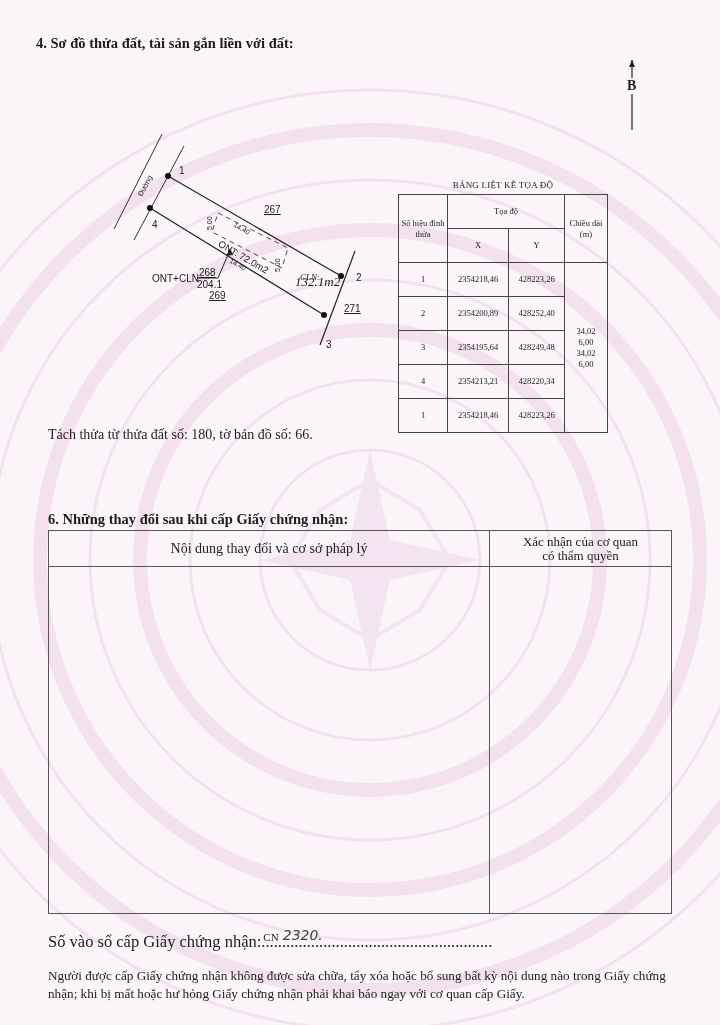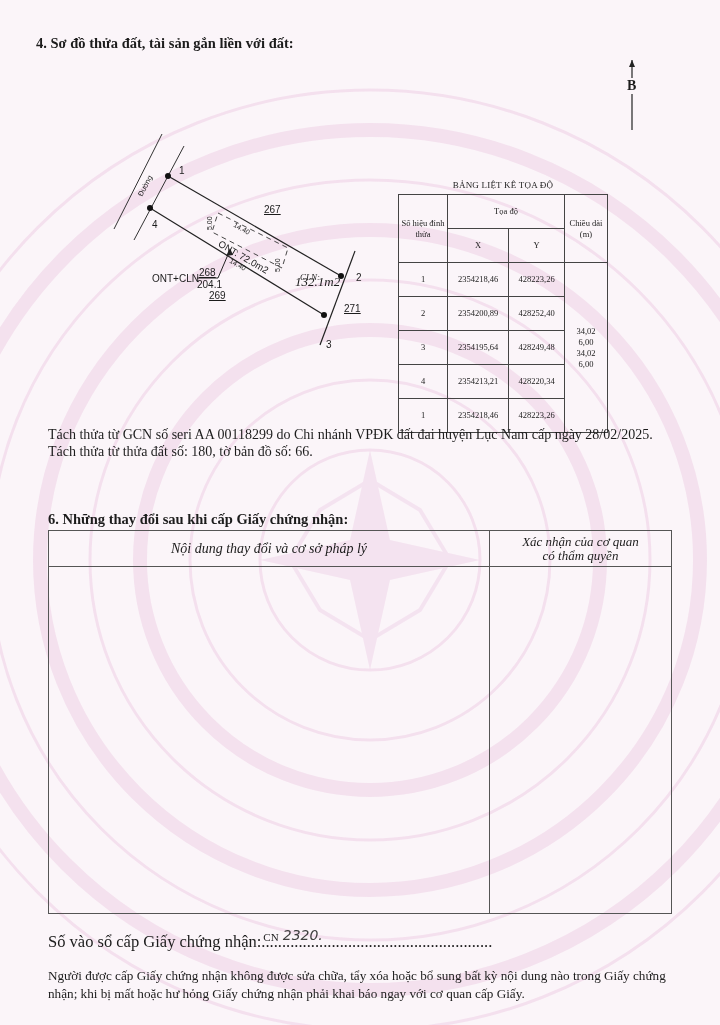--- a/index.html
+++ b/index.html
@@ -15,21 +15,21 @@
     #sec4-title { left: 36px; top: 35px; }
     #north { left: 618px; top: 60px; width: 30px; height: 75px; }
     #diagram { left: 110px; top: 130px; width: 280px; height: 230px; }
     #coord-table-wrap { left: 398px; top: 180px; width: 210px; }
     .ct-title { font-size: 9px; font-weight: normal; text-align: center; margin-bottom: 4px; letter-spacing: 0.2px; }
     table.ct { border-collapse: collapse; width: 210px; font-size: 8.5px; }
     table.ct td, table.ct th { border: 1px solid #444; text-align: center; padding: 11px 2px; font-weight: normal; line-height: 11px; }
     .len-cell { vertical-align: middle; line-height: 14px; }
     #sec5 { left: 48px; top: 426px; width: 640px; font-size: 14px; line-height: 17px; }
     #sec6-title { left: 48px; top: 511px; }
-    #changes-table { left: 48px; top: 530px; width: 624px; height: 384px; border: 1px solid #555; box-sizing: border-box; font-style: italic; }
+    #changes-table { left: 48px; top: 530px; width: 624px; height: 384px; border: 1px solid #555; box-sizing: border-box; }
     .ch-header { display: flex; height: 35px; border-bottom: 1px solid #555; }
     .ch-col1 { width: 440px; border-right: 1px solid #555; display: flex; align-items: center; justify-content: center; font-size: 14px; }
     .ch-col2 { flex: 1; display: flex; align-items: center; justify-content: center; text-align: center; font-size: 13px; line-height: 14px; }
     .ch-body { display: flex; height: 347px; }
     .ch-body .b1 { width: 440px; border-right: 1px solid #555; }
     .ch-body .b2 { flex: 1; }
     #reg-line { left: 48px; top: 932px; font-size: 16.5px; }
     .dots { letter-spacing: 0px; }
     .cn-print { font-size: 11px; position: relative; top: -6px; }
     .cn-hand { font-family: "DejaVu Sans", sans-serif; font-style: italic; color: #404040; font-size: 14px; position: relative; top: -7px; }
@@ -149,21 +149,20 @@
     <tr>
       <td>1</td>
       <td>2354218,46</td>
       <td>428223,26</td>
     </tr>
   </tbody>
     </table>
 </div>
 
 <div class="layer" id="sec5">
-  <div>Tách thửa từ GCN số seri AA 00118299 do Chi nhánh VPĐK đất đai huyện Lục Nam cấp ngày 28/02/2025.</div>
   <div>Tách thửa từ thửa đất số: 180, tờ bản đồ số: 66.</div>
 </div>
 
 <div class="layer section-title" id="sec6-title">6. Những thay đổi sau khi cấp Giấy chứng nhận:</div>
 <div class="layer" id="changes-table">
   <div class="ch-header">
     <div class="ch-col1">Nội dung thay đổi và cơ sở pháp lý</div>
     <div class="ch-col2">
       <div>
         <div>Xác nhận của cơ quan</div>

